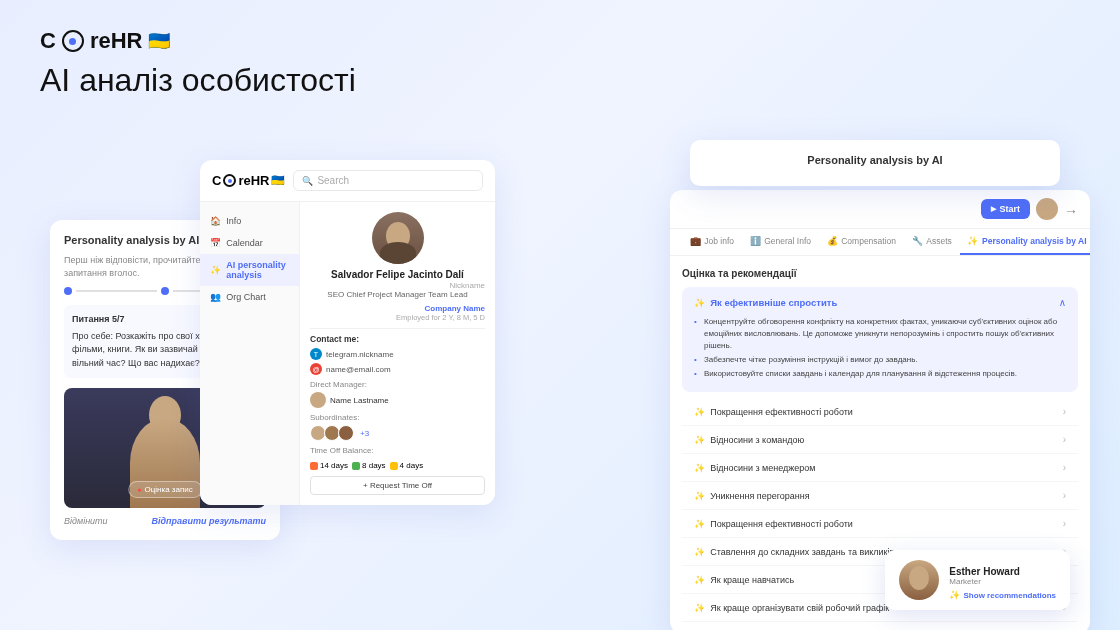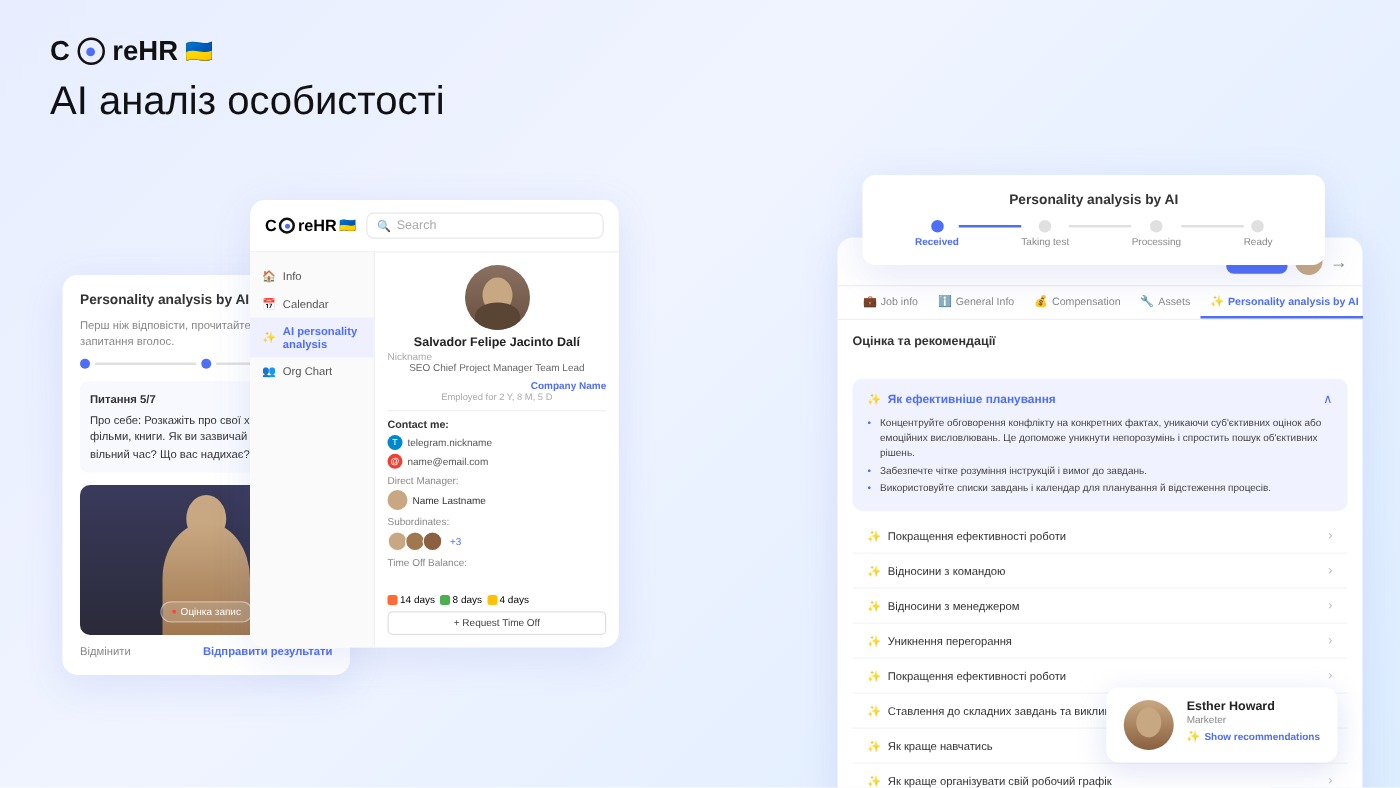--- a/index.html
+++ b/index.html
@@ -161,20 +161,21 @@
     }
     .video-btn::before {
       content: '●';
       color: #ff4444;
       font-size: 7px;
     }
     .panel-1-footer {
       display: flex;
       justify-content: space-between;
       align-items: center;
+      font-style: italic;
     }
     .btn-cancel {
       font-size: 9px;
       color: #888;
       cursor: pointer;
     }
     .btn-save {
       font-size: 9px;
       color: #4f6ef7;
       font-weight: 600;
@@ -302,39 +303,39 @@
     .emp-name {
       font-size: 10px;
       font-weight: 700;
       color: #222;
       text-align: center;
       line-height: 1.3;
     }
     .emp-nickname {
       font-size: 8px;
       color: #aaa;
-      text-align: left;
+      text-align: right;
     }
     .emp-role {
       font-size: 8px;
       color: #666;
       text-align: center;
       line-height: 1.3;
       margin-bottom: 4px;
     }
     .emp-company {
       font-size: 8px;
       color: #4f6ef7;
       text-align: right;
       font-weight: 600;
     }
     .emp-dates {
       font-size: 7.5px;
       color: #aaa;
-      text-align: center;
+      text-align: right;
       margin-bottom: 6px;
     }
     .emp-divider {
       height: 1px;
       background: #f0f0f0;
       margin: 5px 0;
     }
     .emp-contact-title {
       font-size: 8.5px;
       font-weight: 600;
@@ -400,21 +401,21 @@
     .sub-avatar:first-child { margin-left: 0; }
     .sub-more {
       font-size: 8px;
       color: #4f6ef7;
       margin-left: 4px;
     }
     .timeoff-section { margin-top: 5px; }
     .timeoff-label {
       font-size: 8px;
       color: #888;
-      margin-bottom: 20px;
+      margin-bottom: 6px;
     }
     .timeoff-items {
       display: flex;
       gap: 4px;
       margin-bottom: 4px;
       text-align: center;
     }
     .timeoff-item {
       display: flex;
       align-items: center;
@@ -559,21 +560,21 @@
       border-bottom: 2px solid #4f6ef7;
       font-weight: 600;
     }
     .p4-tab-icon { font-size: 9px; }
 
     .p4-content { padding: 12px; }
     .p4-section-title {
       font-size: 10px;
       font-weight: 600;
       color: #333;
-      margin-bottom: 24px;
+      margin-bottom: 8px;
     }
 
     
     .p4-item-expanded {
       background: #f0f2ff;
       border-radius: 8px;
       padding: 10px 12px;
       margin-bottom: 6px;
     }
     .p4-item-expanded-header {
@@ -642,21 +643,21 @@
     
     .floating-card {
       position: absolute;
       bottom: 20px;
       right: 50px;
       background: #fff;
       border-radius: 10px;
       box-shadow: 0 6px 24px rgba(80,100,200,0.18);
       padding: 10px 14px;
       display: flex;
-      align-items: flex-start;
+      align-items: flex-end;
       gap: 10px;
       z-index: 10;
     }
     .fc-avatar {
       width: 40px;
       height: 40px;
       border-radius: 50%;
       background: linear-gradient(180deg, #c8a882 0%, #8a6040 100%);
       overflow: hidden;
       position: relative;
@@ -824,41 +825,20 @@
             </div>
           </div>
           <button class="timeoff-btn">+ Request Time Off</button>
         </div>
       </div>
     </div>
   </div>
 
   <div class="panel-3">
     <div class="p3-title">Personality analysis by AI</div>
-    <div class="p3-steps">
-      <div class="p3-step">
-        <div class="p3-step-dot active"></div>
-        <div class="p3-step-label active">Received</div>
-      </div>
-      <div class="p3-connector done"></div>
-      <div class="p3-step">
-        <div class="p3-step-dot"></div>
-        <div class="p3-step-label">Taking test</div>
-      </div>
-      <div class="p3-connector"></div>
-      <div class="p3-step">
-        <div class="p3-step-dot"></div>
-        <div class="p3-step-label">Processing</div>
-      </div>
-      <div class="p3-connector"></div>
-      <div class="p3-step">
-        <div class="p3-step-dot"></div>
-        <div class="p3-step-label">Ready</div>
-      </div>
-    </div>
   </div>
 
   <div class="panel-4">
     <div class="p4-topbar">
       <div style="font-size:9px;color:#aaa;"></div>
       <div class="p4-topbar-right">
         <button class="p4-start-btn">Start</button>
         <div class="p4-avatar-small"></div>
         <span style="font-size:14px;color:#888;cursor:pointer;">→</span>
       </div>
@@ -886,21 +866,21 @@
       </div>
 
     </div>
     <div class="p4-content">
       <div class="p4-section-title">Оцінка та рекомендації</div>
 
       <div class="p4-item-expanded">
         <div class="p4-item-expanded-header">
           <div class="p4-item-title">
             <span class="p4-ai-icon">✨</span>
-            <span>Як ефективніше планування</span>
+            <span>Як ефективніше спростить</span>
           </div>
           <span class="p4-chevron-up">∧</span>
         </div>
         <ul class="p4-bullet-list">
           <li>Концентруйте обговорення конфлікту на конкретних фактах, уникаючи суб'єктивних оцінок або емоційних висловлювань. Це допоможе уникнути непорозумінь і спростить пошук об'єктивних рішень.</li>
           <li>Забезпечте чітке розуміння інструкцій і вимог до завдань.</li>
           <li>Використовуйте списки завдань і календар для планування й відстеження процесів.</li>
         </ul>
       </div>
 

